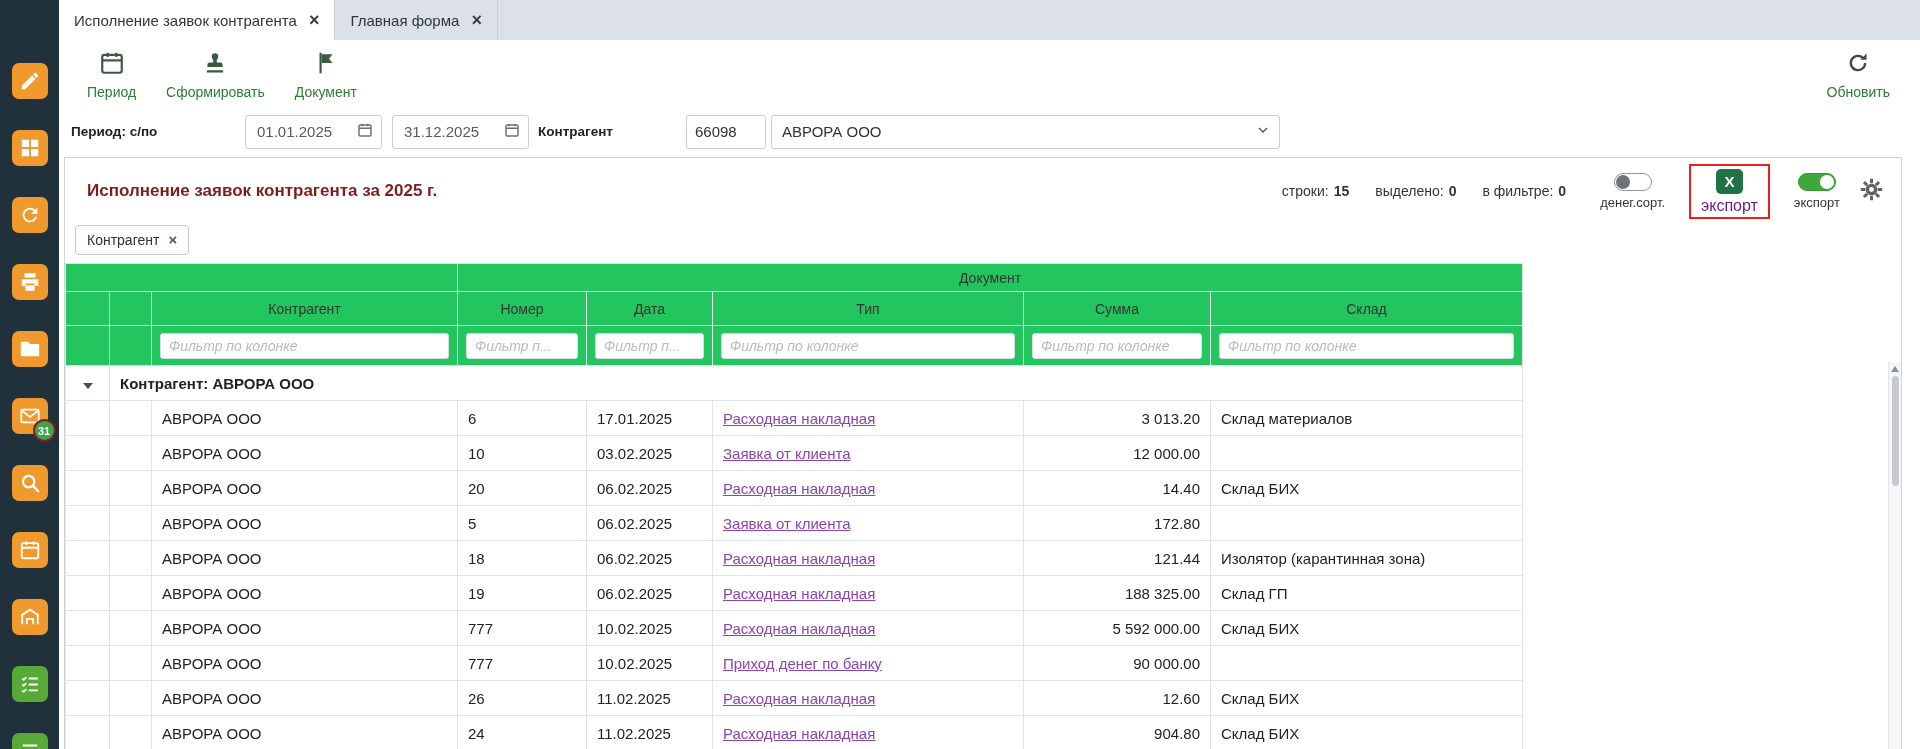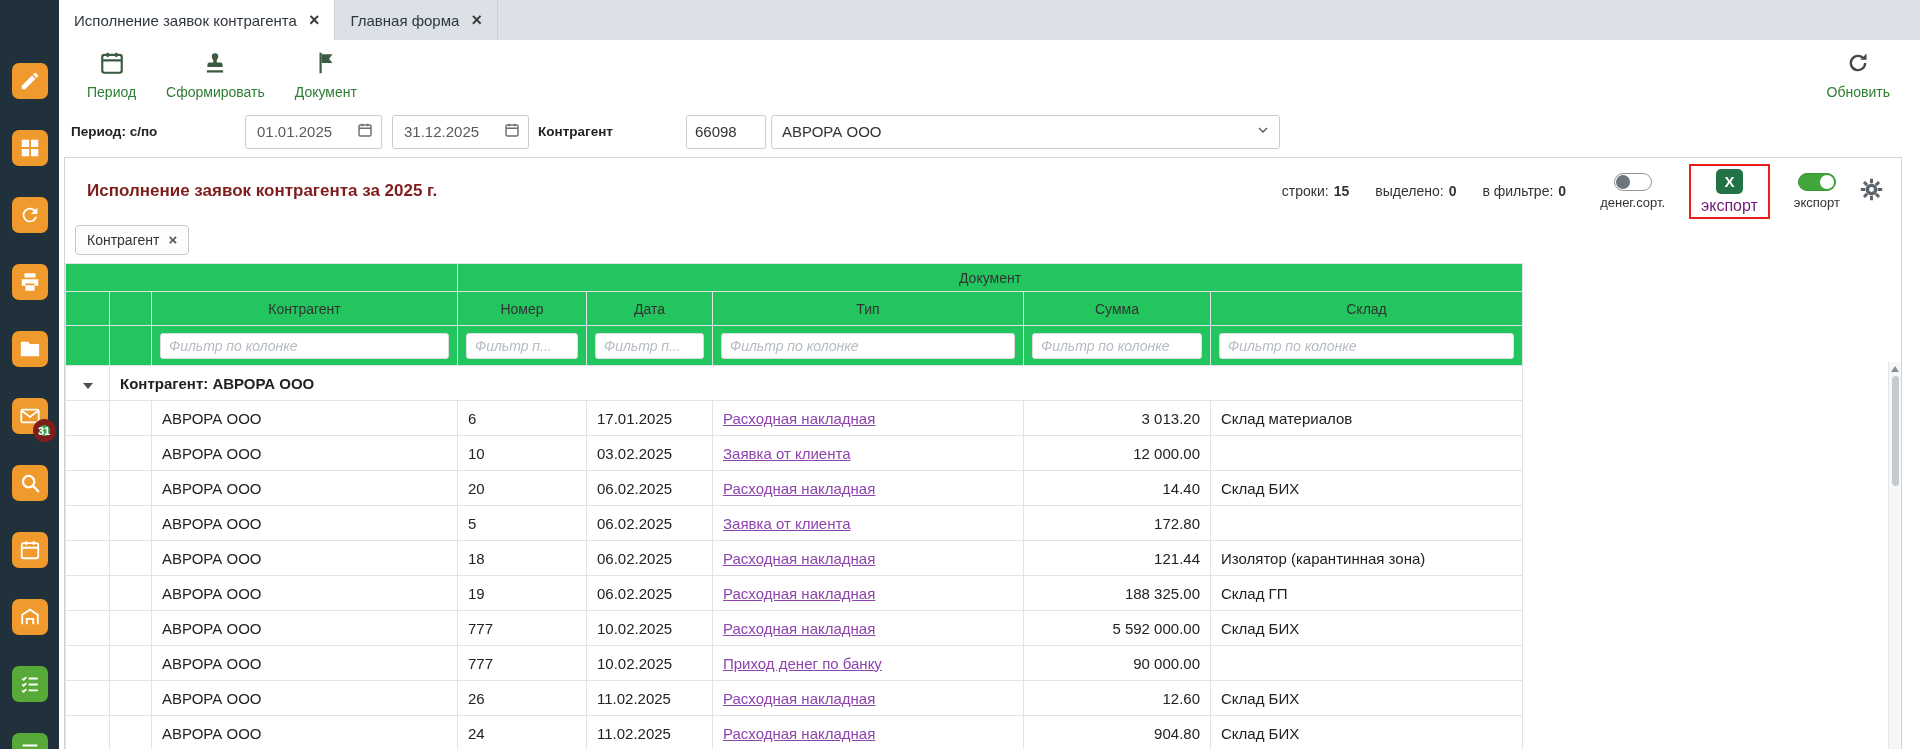--- a/index.html
+++ b/index.html
@@ -19,21 +19,21 @@
   .tile {
     width:36px; height:36px; border-radius:7px; flex-shrink:0;
     display:flex; align-items:center; justify-content:center; position:relative;
     cursor:pointer;
   }
   .tile.orange { background:#f09a2e; }
   .tile.green  { background:#57aa37; }
   .tile svg { width:22px; height:22px; }
   .badge {
     position:absolute; right:-8px; bottom:-8px; width:23px; height:23px;
-    background:#3fa34d; border:6px solid #7f1d1d; border-radius:50%;
+    background:#3fa34d; border:2px solid #7f1d1d; border-radius:50%;
     color:#fff; font-size:11px; font-weight:bold;
     display:flex; align-items:center; justify-content:center;
   }
 
   
   .main { flex:1; position:relative; height:749px; }
 
   
   .tabbar { height:40px; background:#dbe1e7; display:flex; align-items:stretch; }
   .tab {

